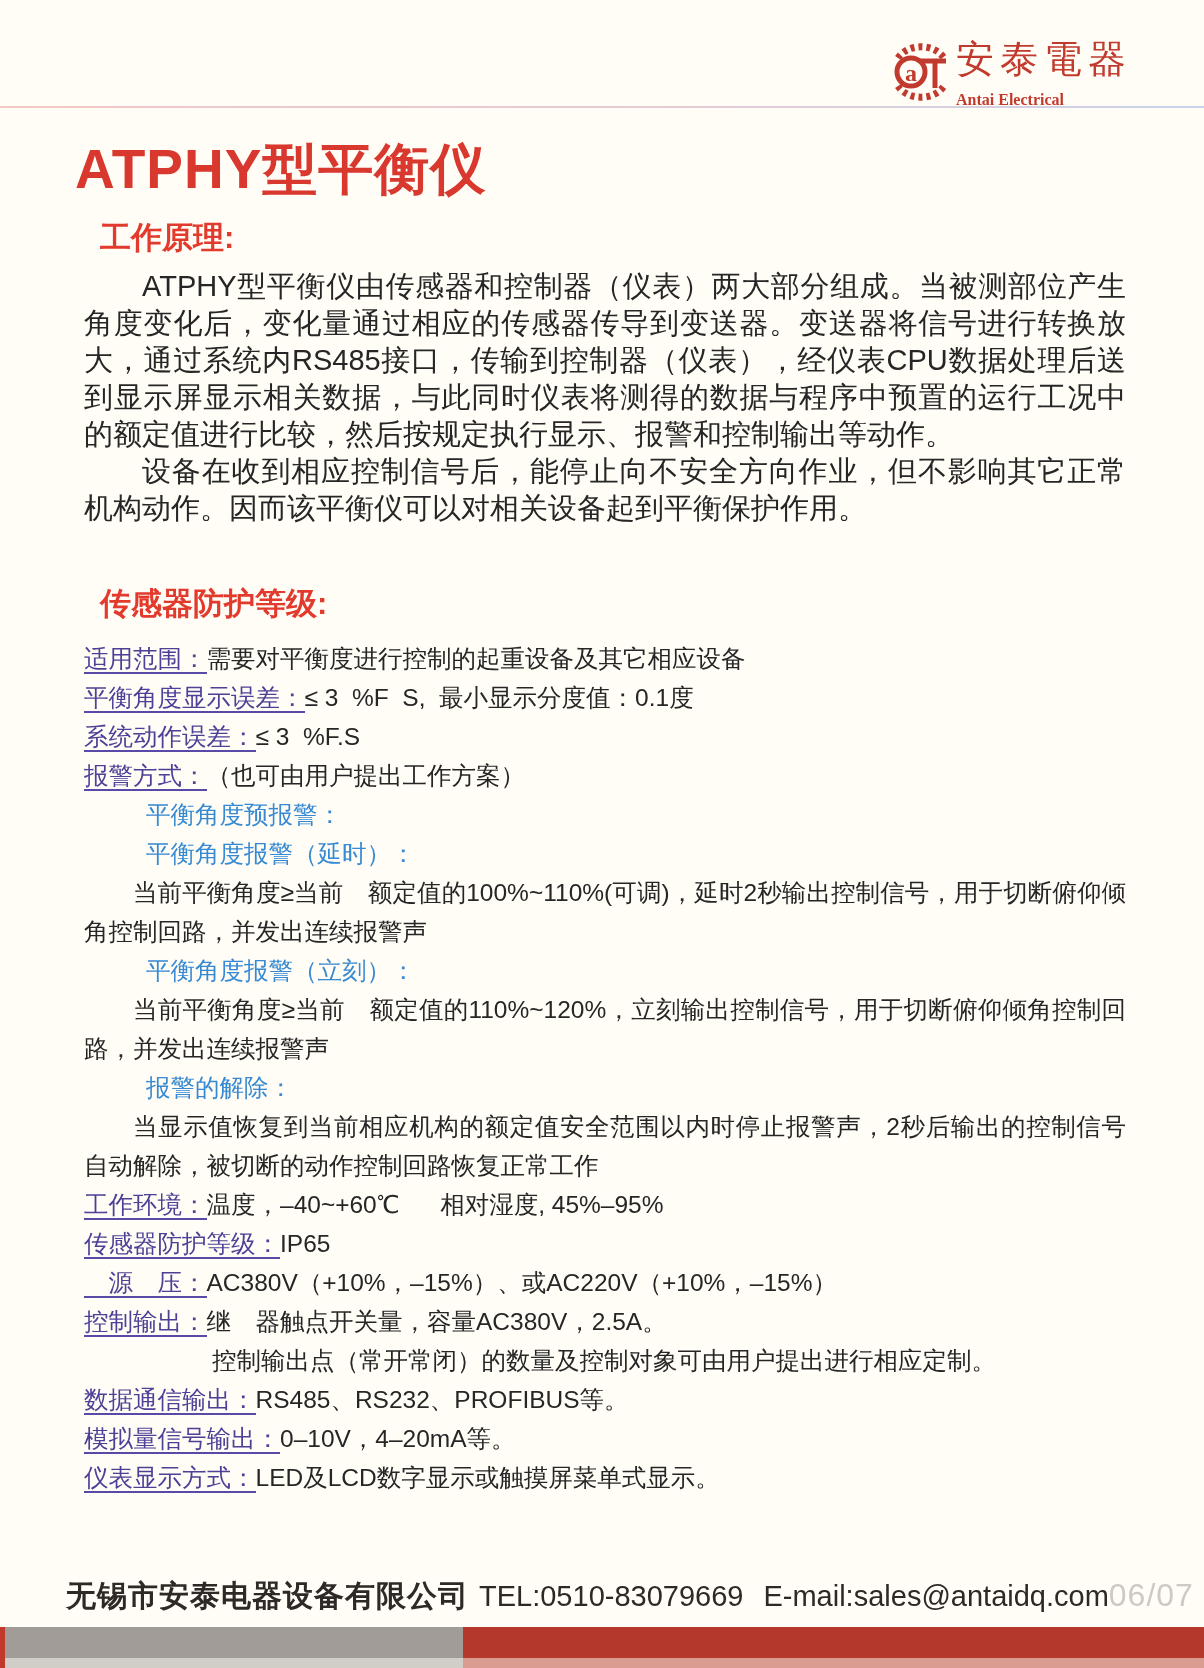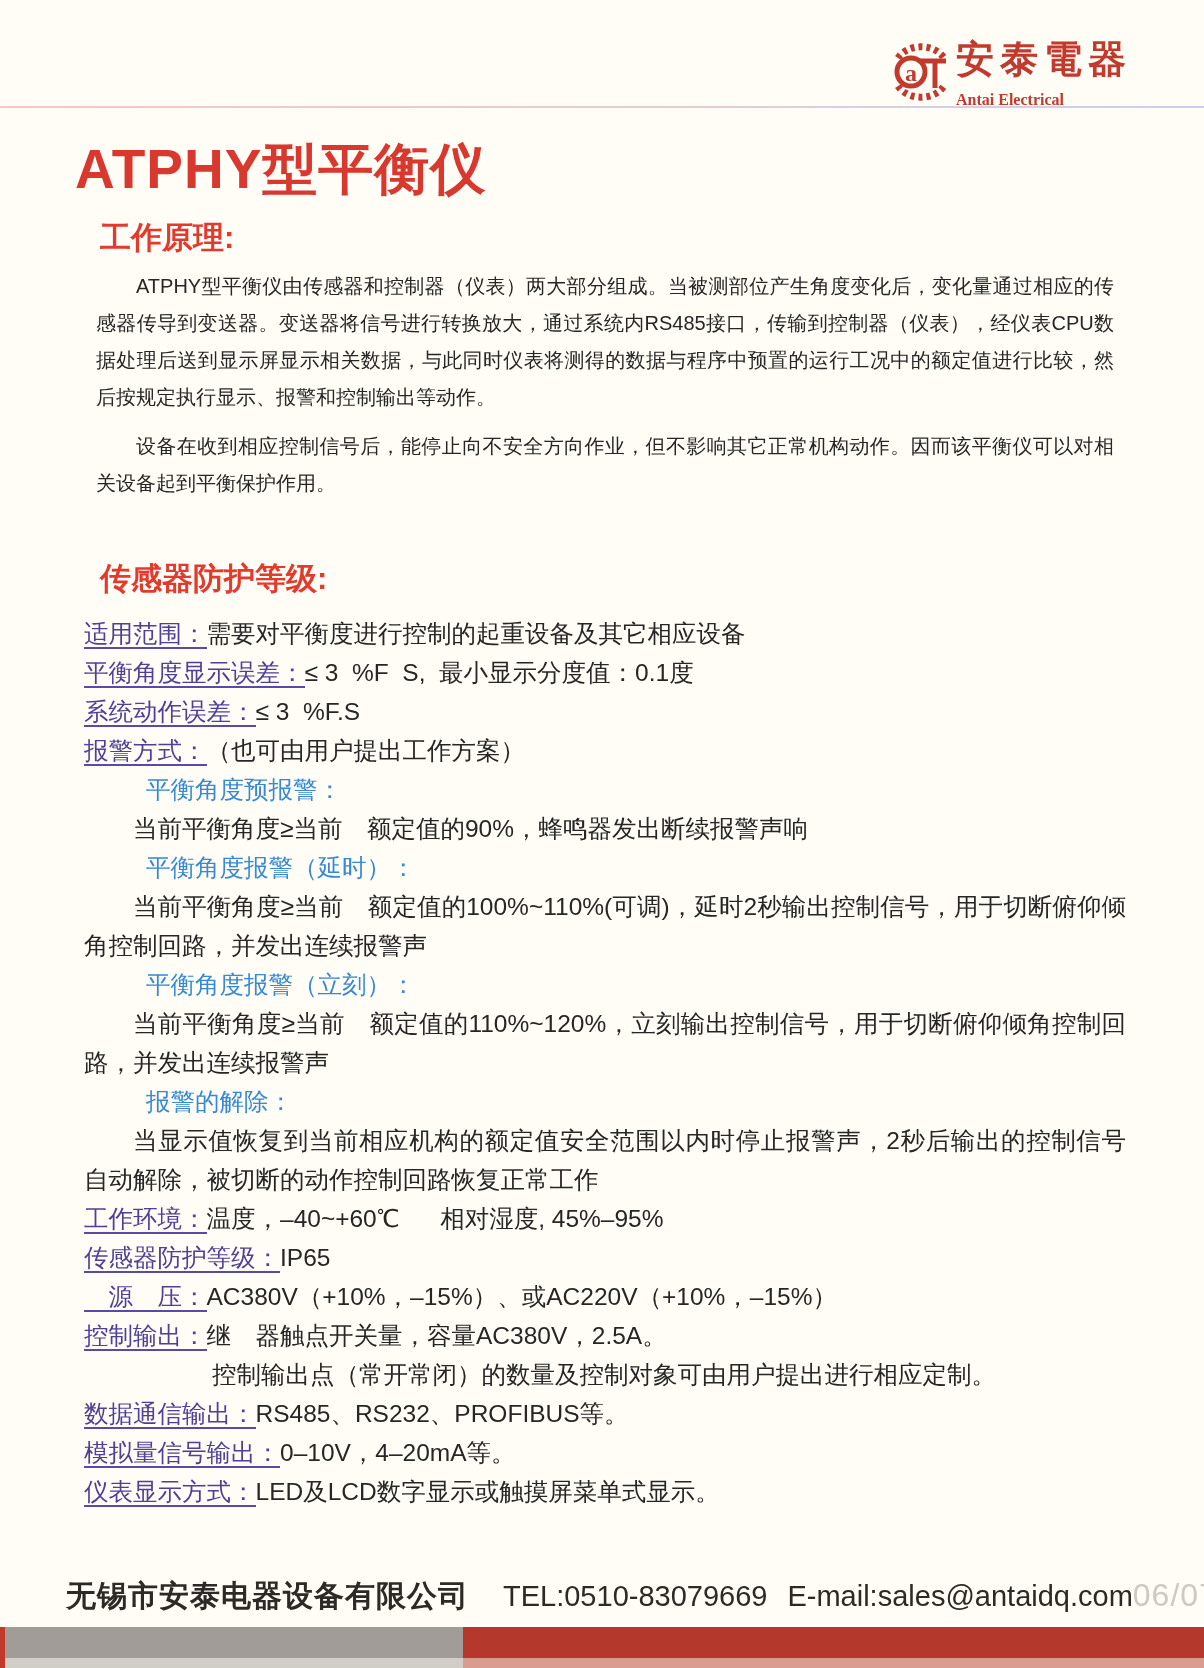--- a/index.html
+++ b/index.html
@@ -3,48 +3,48 @@
 <meta charset="utf-8">
 <style>
   html,body{margin:0;padding:0;background:#e8e6e2;}
   .page{position:relative;width:1204px;height:1668px;background:#fffdf6;margin:0 auto;
         font-family:"Liberation Sans",sans-serif;color:#262626;overflow:hidden;}
 
   
   .header{position:absolute;top:40px;right:72px;}
   .logo{display:flex;align-items:center;gap:4px;}
   .logo-text{display:flex;flex-direction:column;line-height:1;}
-  .logo-cn{font-family:"Liberation Serif",serif;font-weight:bold;color:#c13a2e;
+  .logo-cn{font-family:"Liberation Serif",serif;font-weight:normal;color:#c13a2e;
            font-size:38px;letter-spacing:6px;white-space:nowrap;}
   .logo-en{font-family:"Liberation Serif",serif;font-weight:bold;color:#c13a2e;
            font-size:16px;margin-top:14px;white-space:nowrap;}
   .divider{position:absolute;top:106px;left:0;width:1204px;height:2px;
            background:linear-gradient(90deg,#f2c9c4 0%,#e6ccd4 55%,#c9d2ea 100%);}
 
   
   .main{position:absolute;top:132px;left:84px;width:1042px;}
   .title{font-size:55px;font-weight:bold;color:#d8382e;letter-spacing:1px;
          margin:6px 0 0 -9px;line-height:1.15;}
   .sec-head{font-size:31px;font-weight:bold;color:#e23b2e;margin:18px 0 12px 16px;line-height:1.2;}
   .sec-head.specs{margin-top:58px;margin-bottom:16px;}
-  .body-para{font-size:20px;line-height:37px;text-align:justify;text-indent:2em;margin:12px;}
+  .body-para{font-size:29px;line-height:37px;text-align:justify;text-indent:2em;margin:0;}
 
   .spec-line{font-size:24.5px;line-height:39px;}
   .spec-label{color:#4e3f97;border-bottom:2px solid #5a4aa8;white-space:pre-wrap;}
   .spec-value{white-space:pre-wrap;}
   .subhead{color:#3689d2;font-size:24.5px;line-height:39px;padding-left:62px;}
   .alarm-para{font-size:24.5px;line-height:39px;text-indent:2em;text-align:justify;}
   .note-para{font-size:24.5px;line-height:39px;text-indent:1.1em;text-align:justify;}
   .cont-para{font-size:24.5px;line-height:39px;padding-left:128px;}
 
   
   .footer{position:absolute;left:66px;top:1576px;width:1092px;display:flex;
           align-items:baseline;white-space:nowrap;}
   .f-company{font-weight:bold;font-size:30px;color:#2d2926;letter-spacing:1px;}
-  .f-tel{font-size:29px;color:#2d2926;margin-left:34px;}
+  .f-tel{font-size:29px;color:#2d2926;margin-left:10px;}
   .f-email{font-size:29px;color:#2d2926;margin-left:20px;}
   .f-page{font-size:32px;color:#cdc9c5;margin-left:auto;letter-spacing:1px;}
 
   
   .bar-gray{position:absolute;left:0;top:1627px;width:463px;height:41px;background:#a29c99;}
   .bar-red{position:absolute;left:463px;top:1627px;width:741px;height:41px;background:#b5382c;}
   .bar-sliver{position:absolute;left:0;top:1627px;width:5px;height:41px;background:#c0392b;z-index:2;}
   .bar-fade{position:absolute;left:0;top:1658px;width:1204px;height:10px;
             background:rgba(255,253,246,0.5);z-index:1;}
 </style>
@@ -79,21 +79,20 @@
     <p class="body-para">ATPHY型平衡仪由传感器和控制器（仪表）两大部分组成。当被测部位产生角度变化后，变化量通过相应的传感器传导到变送器。变送器将信号进行转换放大，通过系统内RS485接口，传输到控制器（仪表），经仪表CPU数据处理后送到显示屏显示相关数据，与此同时仪表将测得的数据与程序中预置的运行工况中的额定值进行比较，然后按规定执行显示、报警和控制输出等动作。</p>
     <p class="body-para">设备在收到相应控制信号后，能停止向不安全方向作业，但不影响其它正常机构动作。因而该平衡仪可以对相关设备起到平衡保护作用。</p>
 
     <div class="sec-head specs">传感器防护等级:</div>
     <div id="spec-list">
         <div class="spec-line"><span class="spec-label">适用范围：</span><span class="spec-value">需要对平衡度进行控制的起重设备及其它相应设备</span></div>
         <div class="spec-line"><span class="spec-label">平衡角度显示误差：</span><span class="spec-value">≤ 3  %F  S,  最小显示分度值：0.1度</span></div>
         <div class="spec-line"><span class="spec-label">系统动作误差：</span><span class="spec-value">≤ 3  %F.S</span></div>
         <div class="spec-line"><span class="spec-label">报警方式：</span><span class="spec-value">（也可由用户提出工作方案）</span></div>
         <div class="subhead">平衡角度预报警：</div>
-        <div class="alarm-para">当前平衡角度≥当前　额定值的90%，蜂鸣器发出断续报警声响</div>
         <div class="subhead">平衡角度报警（延时）：</div>
         <div class="alarm-para">当前平衡角度≥当前　额定值的100%~110%(可调)，延时2秒输出控制信号，用于切断俯仰倾角控制回路，并发出连续报警声</div>
         <div class="subhead">平衡角度报警（立刻）：</div>
         <div class="alarm-para">当前平衡角度≥当前　额定值的110%~120%，立刻输出控制信号，用于切断俯仰倾角控制回路，并发出连续报警声</div>
         <div class="subhead">报警的解除：</div>
         <div class="alarm-para">当显示值恢复到当前相应机构的额定值安全范围以内时停止报警声，2秒后输出的控制信号自动解除，被切断的动作控制回路恢复正常工作</div>
         <div class="spec-line"><span class="spec-label">工作环境：</span><span class="spec-value">温度，–40~+60℃      相对湿度, 45%–95%</span></div>
         <div class="spec-line"><span class="spec-label">传感器防护等级：</span><span class="spec-value">IP65</span></div>
         <div class="spec-line"><span class="spec-label">　源　压：</span><span class="spec-value">AC380V（+10%，–15%）、或AC220V（+10%，–15%）</span></div>
         <div class="spec-line"><span class="spec-label">控制输出：</span><span class="spec-value">继　器触点开关量，容量AC380V，2.5A。</span></div>

